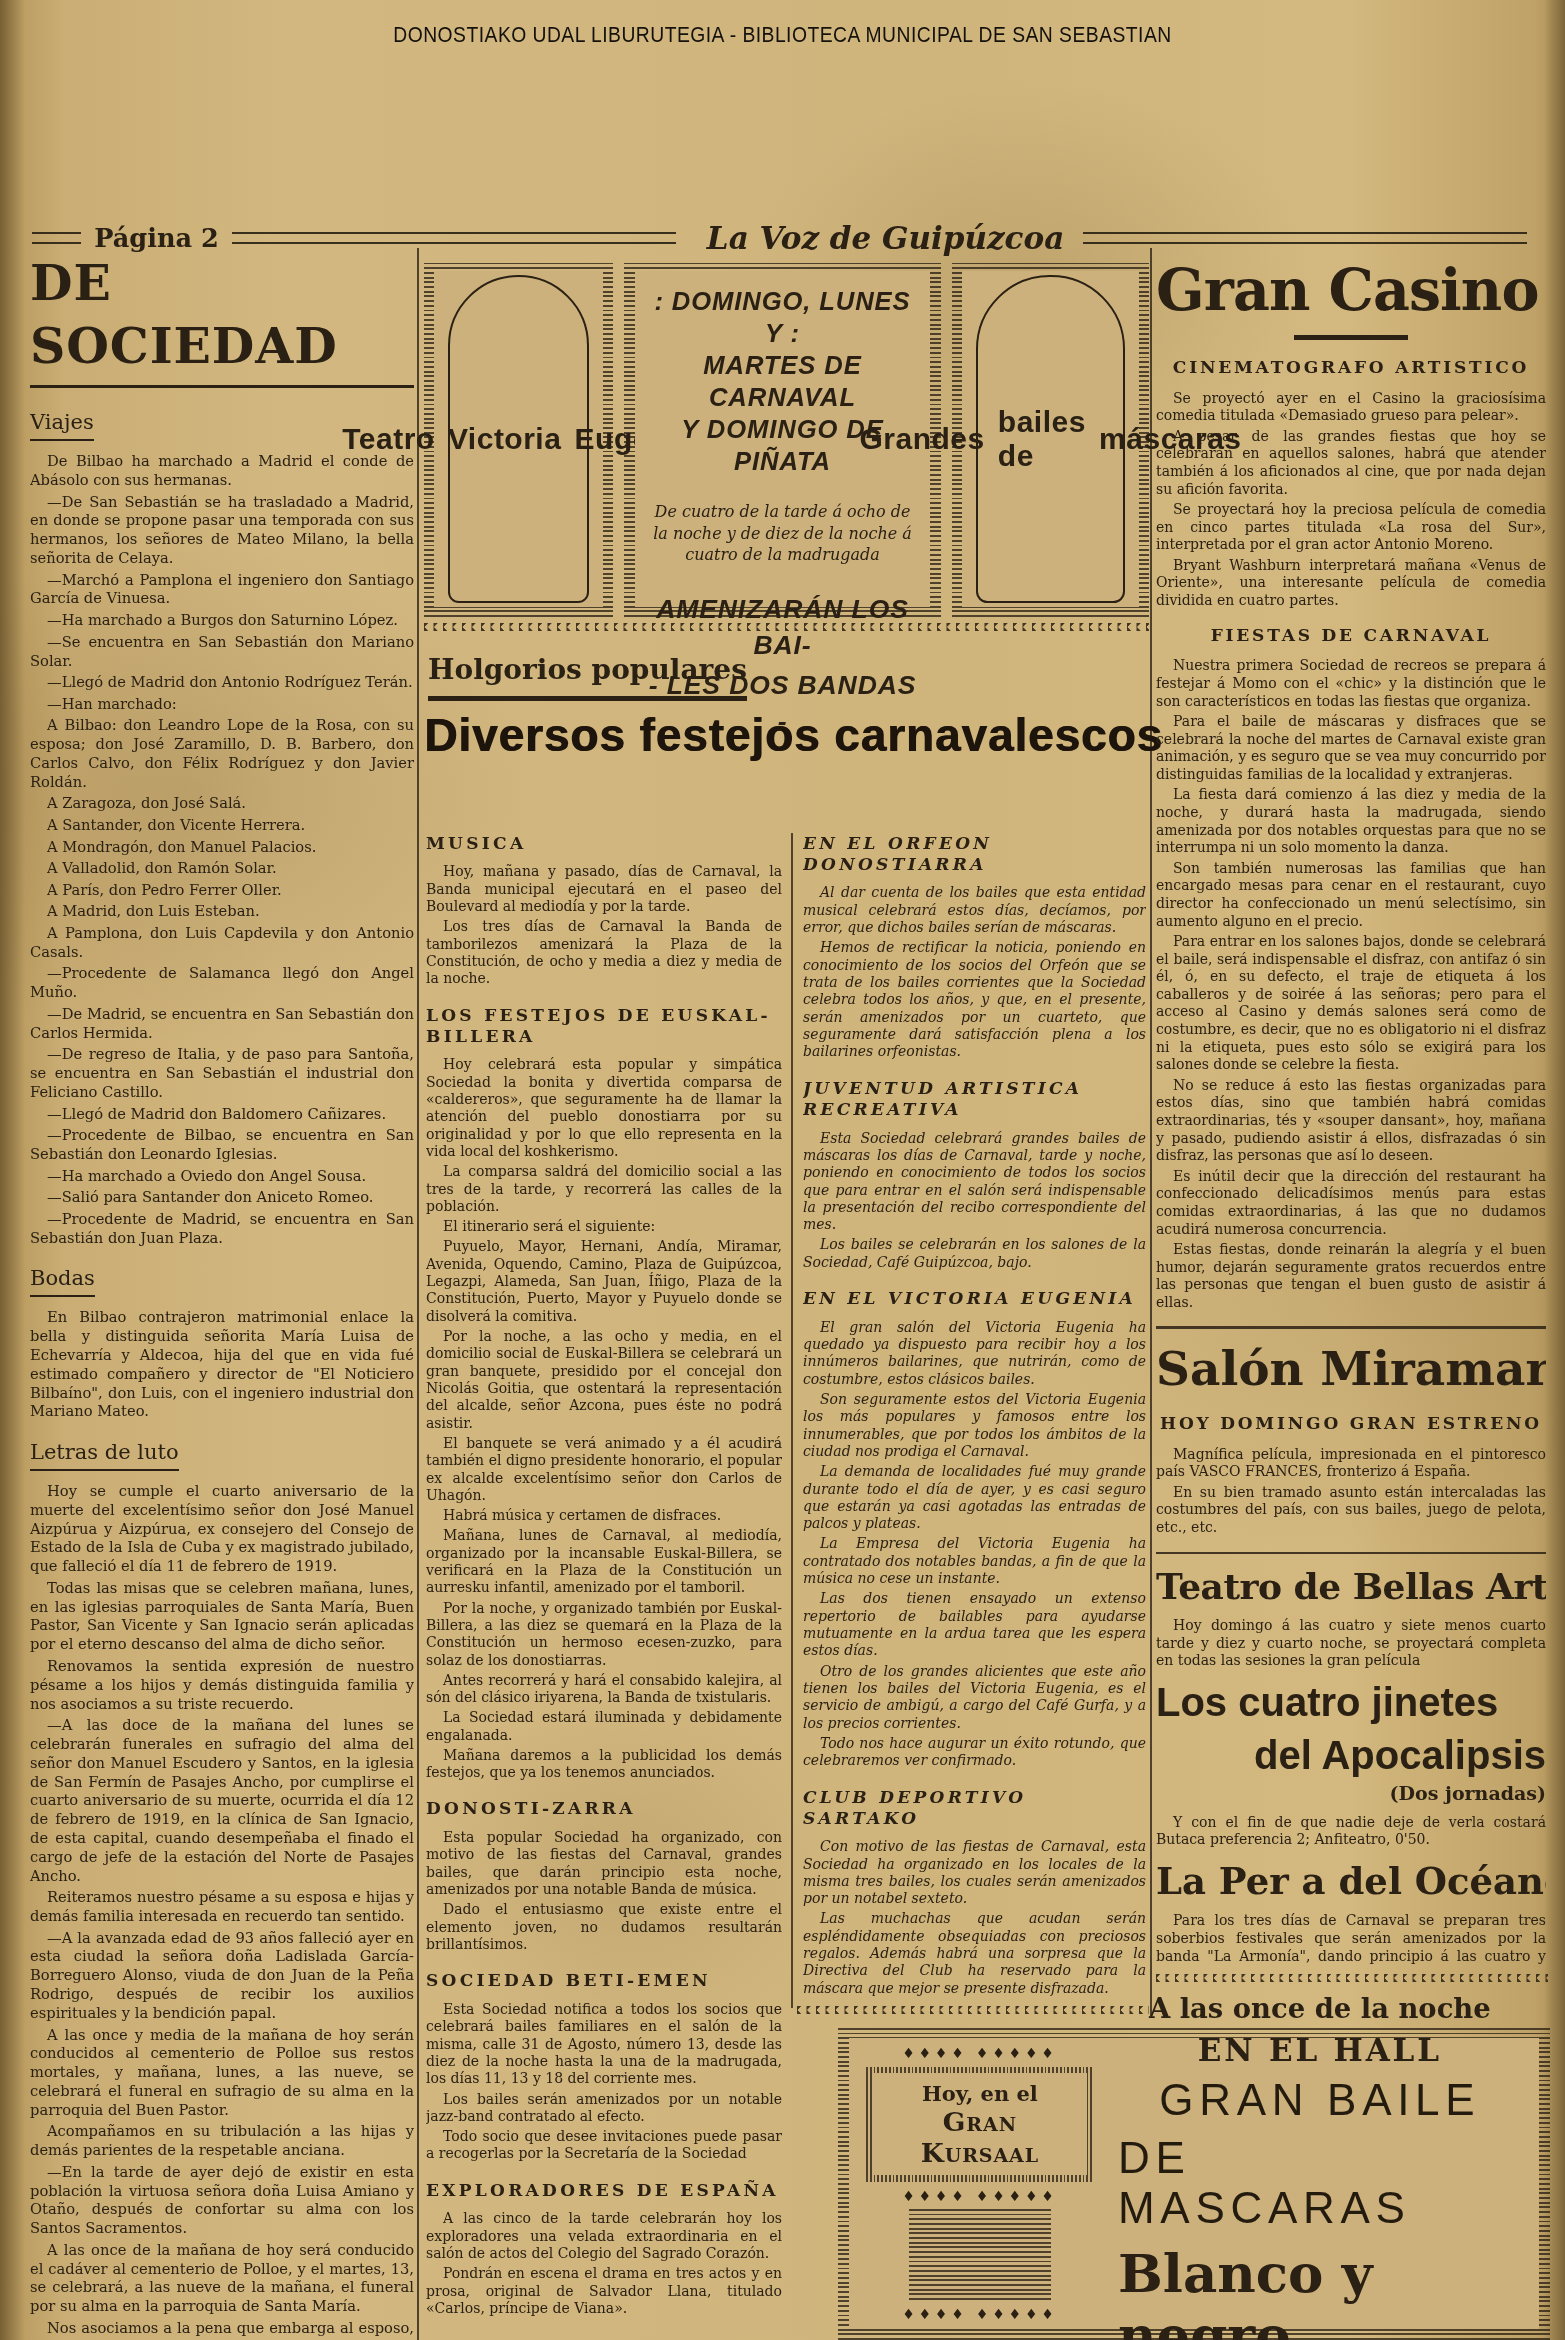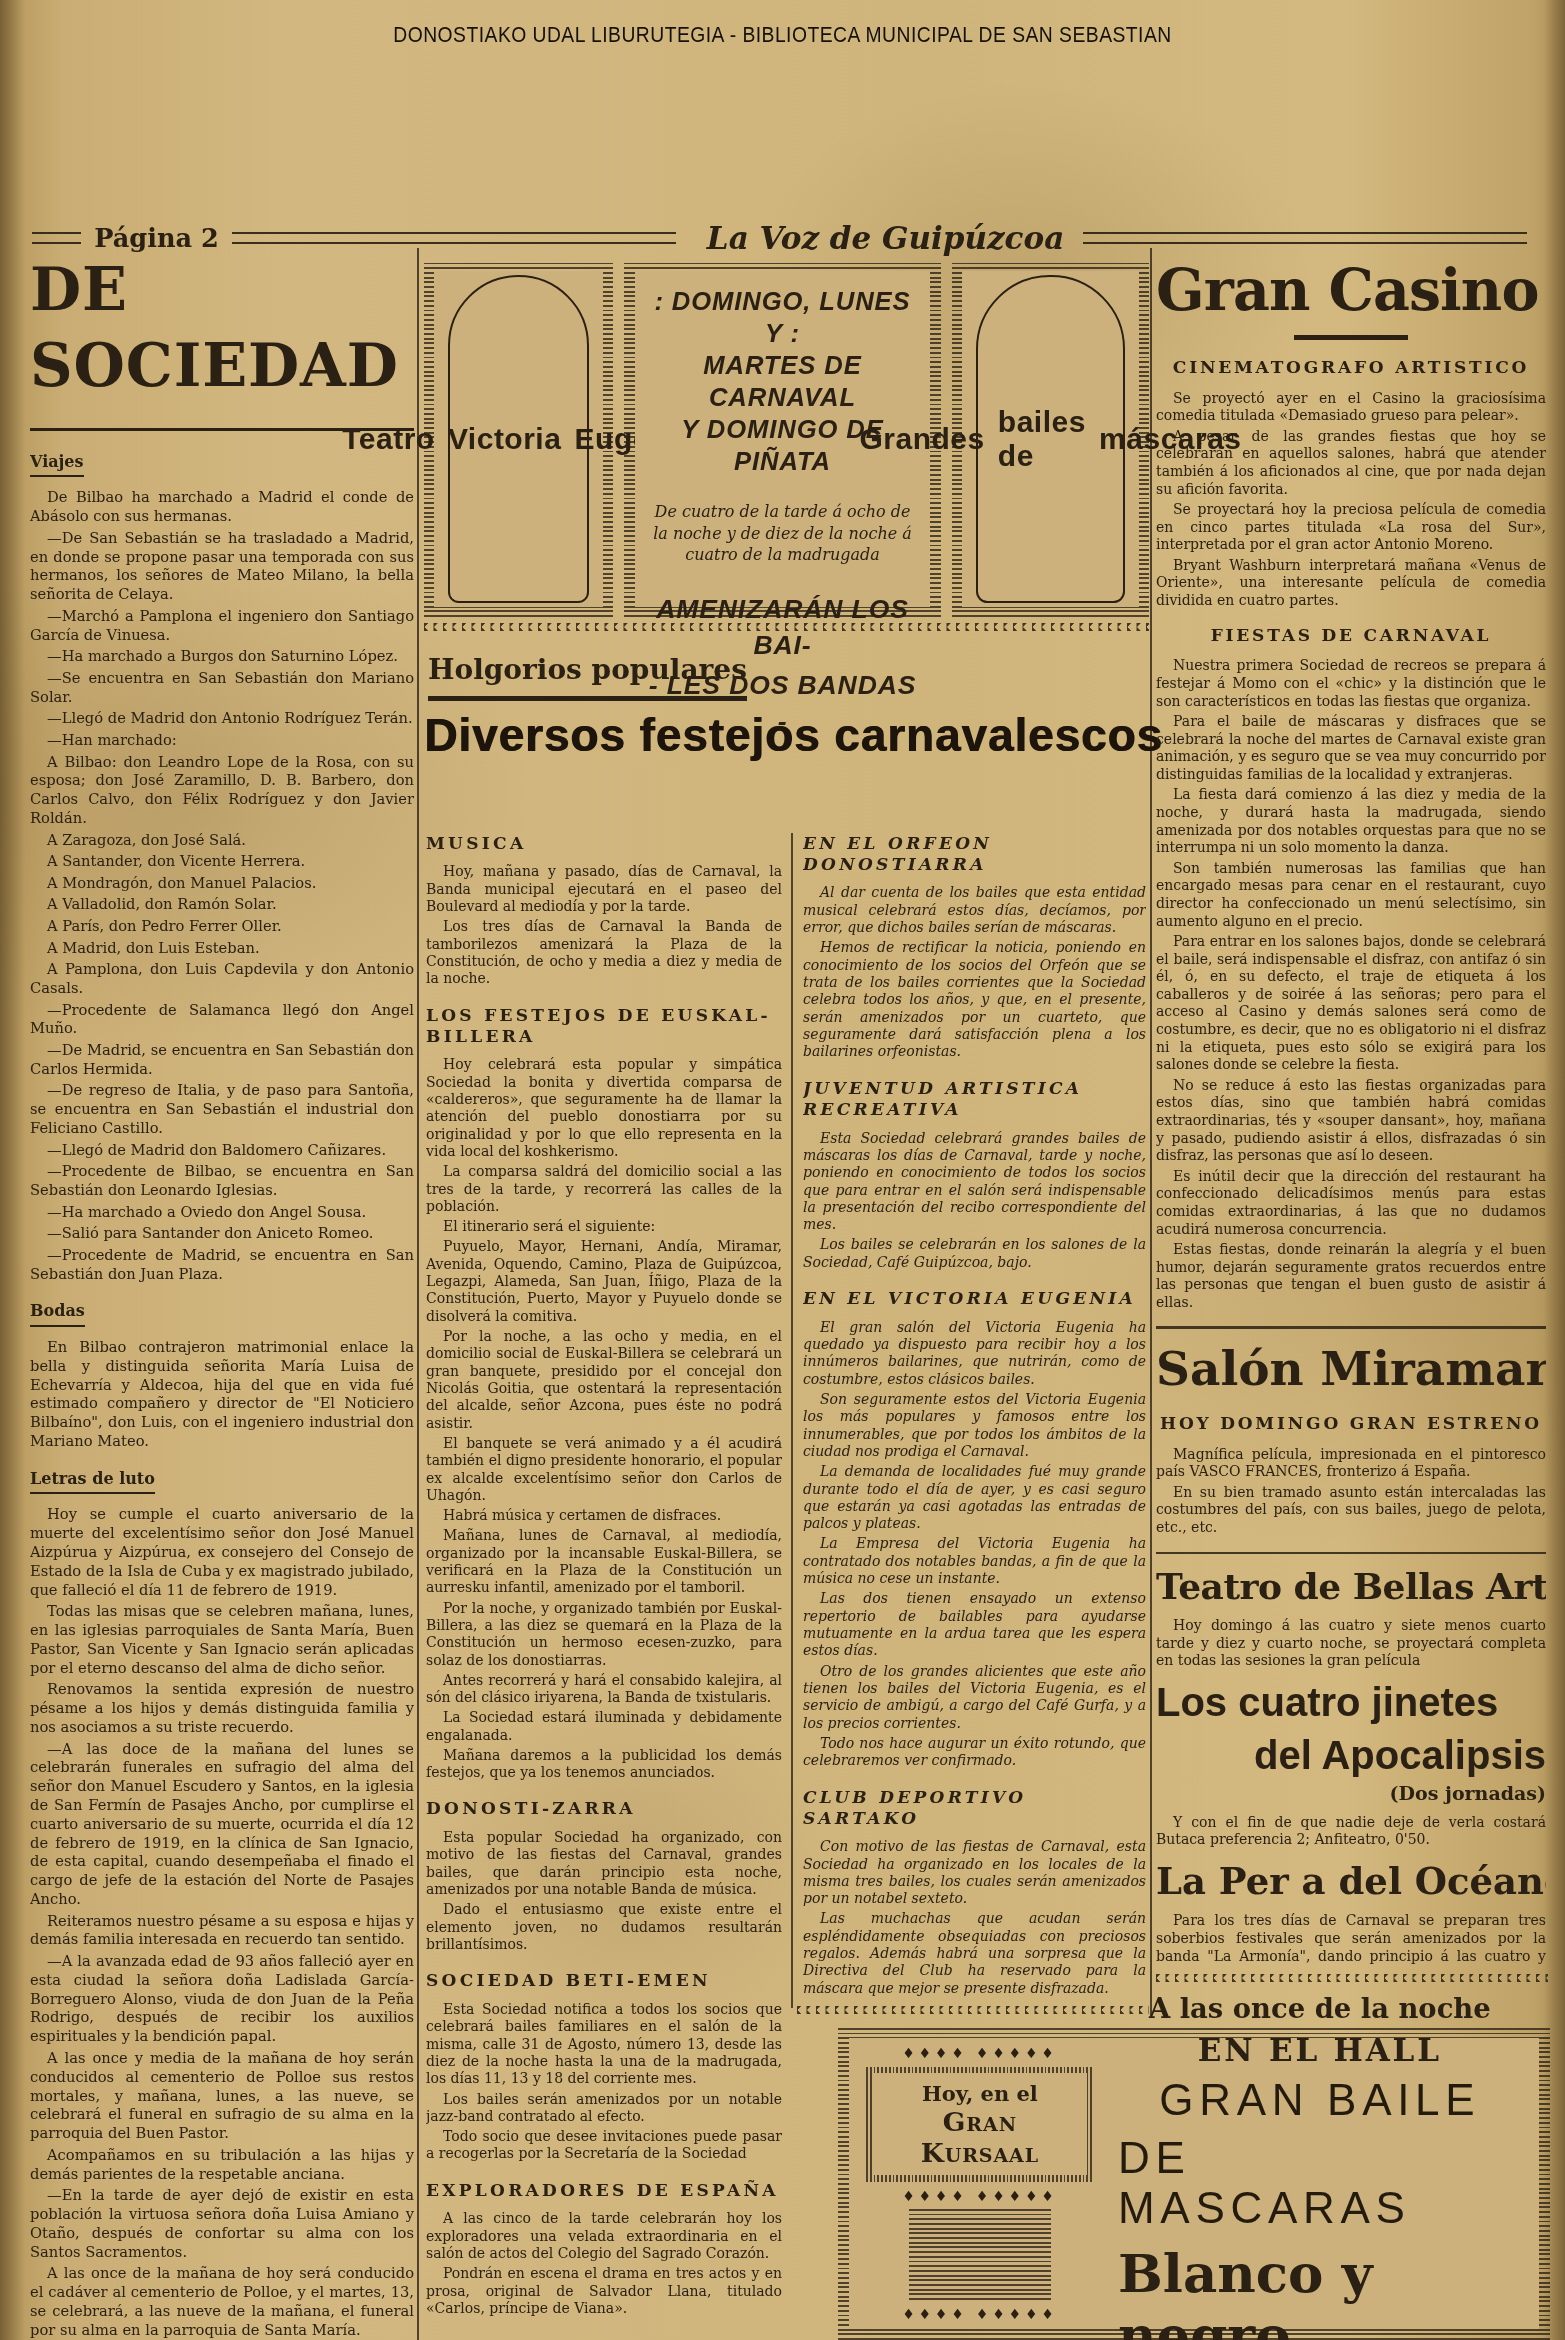--- a/index.html
+++ b/index.html
@@ -37,23 +37,23 @@
   
   .vline{position:absolute;width:1.9px;background:var(--ink-soft);}
   #vl1{left:417px;top:248px;height:2092px;}
   #vl2{left:1150px;top:248px;height:1768px;}
   #vl3{left:791px;top:833px;height:1175px;}
 
   
   p{margin:0 0 2.8px;text-indent:17px;text-align:justify;}
   .col-left{position:absolute;left:30px;top:252px;width:384px;height:2089px;overflow:hidden;
     font-size:14.7px;line-height:1.28;}
-  .col-left h1{font-size:59px;margin:0 0 5.7px;letter-spacing:0.9px;border-bottom:3.8px solid var(--ink);
-    padding-bottom:25px;font-family:"DejaVu Serif",serif;}
-  .subhead{font-size:16px;font-weight:bold;margin:15px 0 11.4px;display:inline-block;
+  .col-left h1{font-size:49px;margin:0 0 5.7px;letter-spacing:0.9px;border-bottom:3.8px solid var(--ink);
+    padding-bottom:8px;font-family:"DejaVu Serif",serif;}
+  .subhead{font-size:21px;font-weight:normal;margin:15px 0 11.4px;display:inline-block;
     border-bottom:2.8px solid var(--ink);padding-bottom:2.8px;}
 
   
   .ads{position:absolute;left:424px;top:261px;width:725px;height:356px;display:flex;gap:11.4px;}
   .ornate{background:repeating-linear-gradient(0deg,var(--ink-soft) 0 1.9px,transparent 1.9px 4.7px);
     padding:10.4px;box-sizing:border-box;}
   .ornate-in{background:var(--paper);height:100%;box-sizing:border-box;display:flex;
     flex-direction:column;align-items:center;justify-content:center;}
   .ad-teatro{width:189px;}
   .ad-center{flex:1;}

